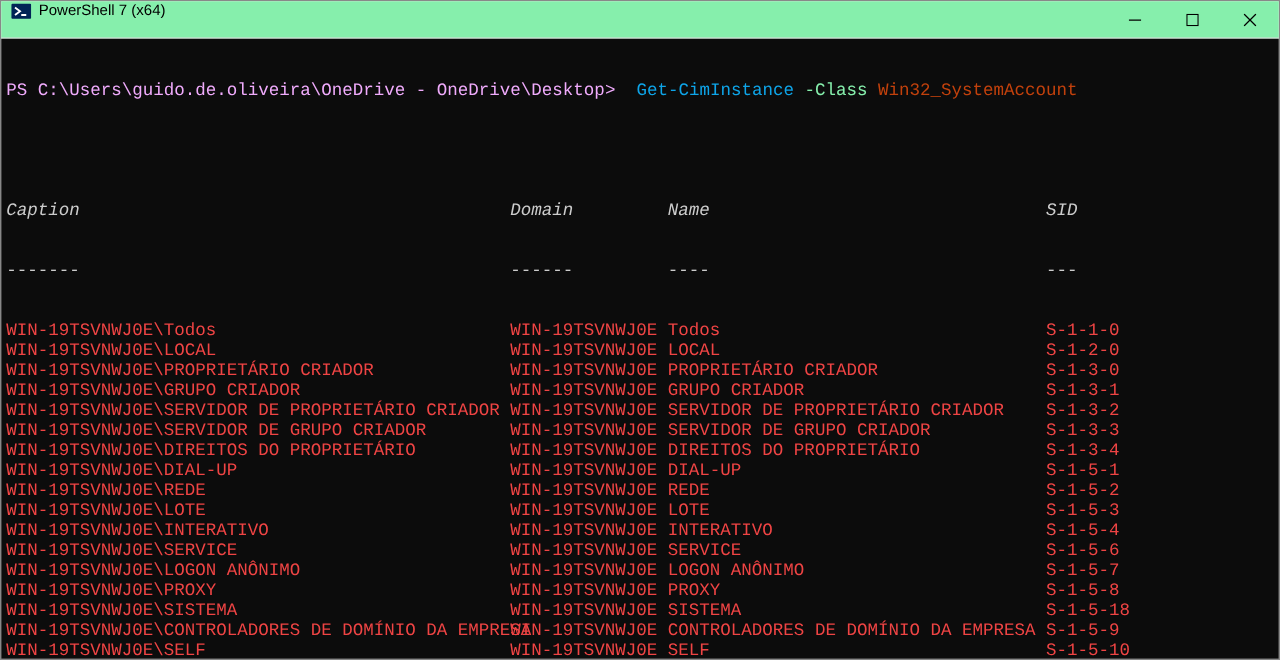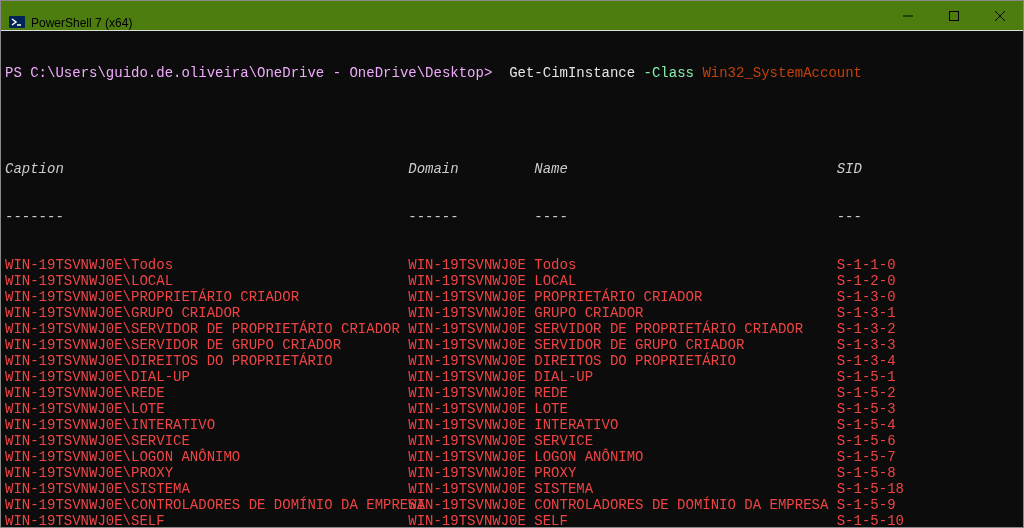--- a/index.html
+++ b/index.html
@@ -13,23 +13,23 @@
     .window {
       width: 1024px;
       height: 528px;
       background: #fff;
       border: 1px solid #888;
       display: flex;
       flex-direction: column;
     }
     .titlebar {
       height: 30px;
-      background: #4d7c0f;
+      background: #86efac;
       display: flex;
-      align-items: flex-end;
+      align-items: flex-start;
       border-bottom: 1px solid #ddd;
       user-select: none;
     }
     .titlebar-icon {
       width: 16px;
       height: 16px;
       margin-left: 8px;
       margin-right: 6px;
       display: inline-flex;
       align-items: center;
@@ -59,21 +59,21 @@
       color: #cccccc;
       font-family: Consolas, 'Courier New', monospace;
       font-size: 14px;
       line-height: 16px;
       padding: 2px 4px;
       overflow: hidden;
       white-space: pre;
     }
     .prompt-line { white-space: pre; }
     .ps-prompt { color: #f0abfc; }
-    .ps-cmd { color: #e5e5e5; text-align: right; }
+    .ps-cmd { color: #0ea5e9; text-align: right; }
     .ps-param { color: #86efac; }
     .ps-arg { color: #c2410c; }
     .header-row { color: #cccccc; font-style: italic; }
     .sep-row { color: #cccccc; }
     .data-row { color: #ef4444; }
     .col { display: inline-block; }
     .c0 { width: 48ch; }
     .c1 { width: 15ch; }
     .c2 { width: 36ch; }
     .c3 { width: 10ch; }

